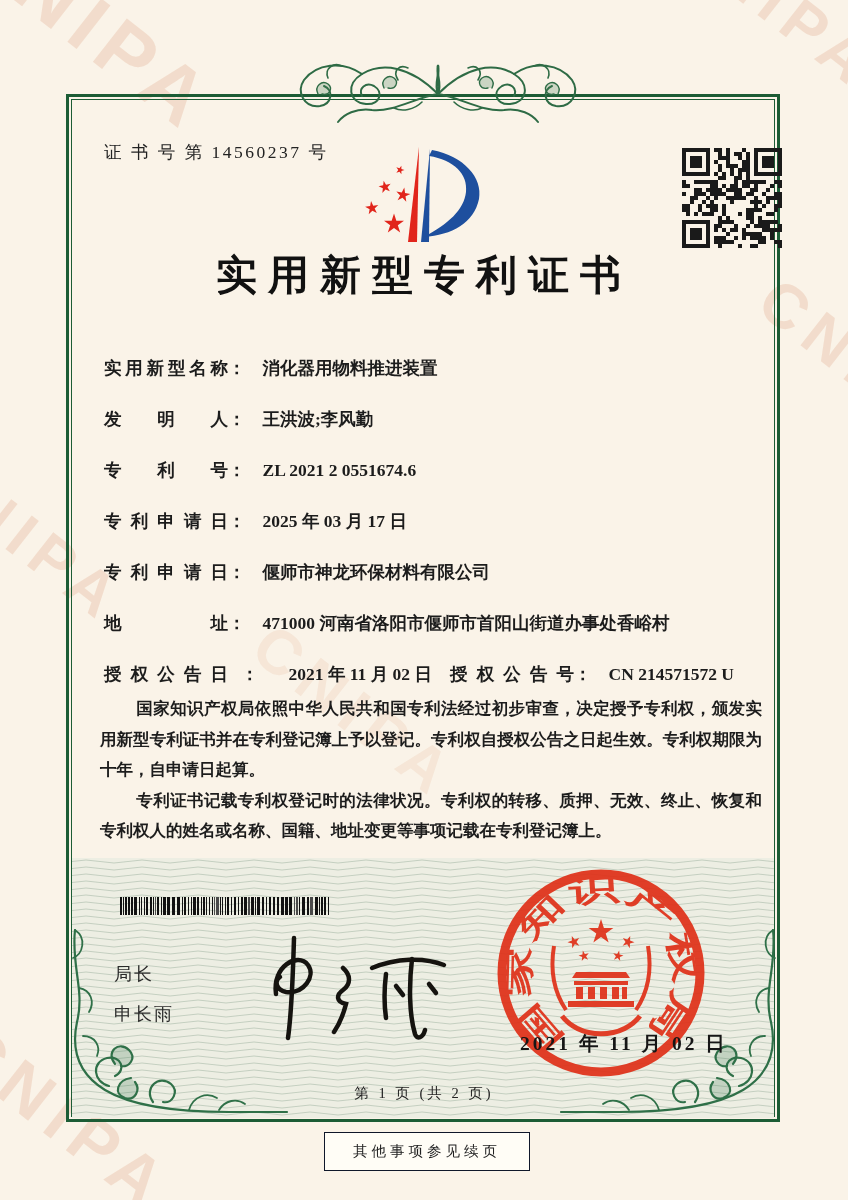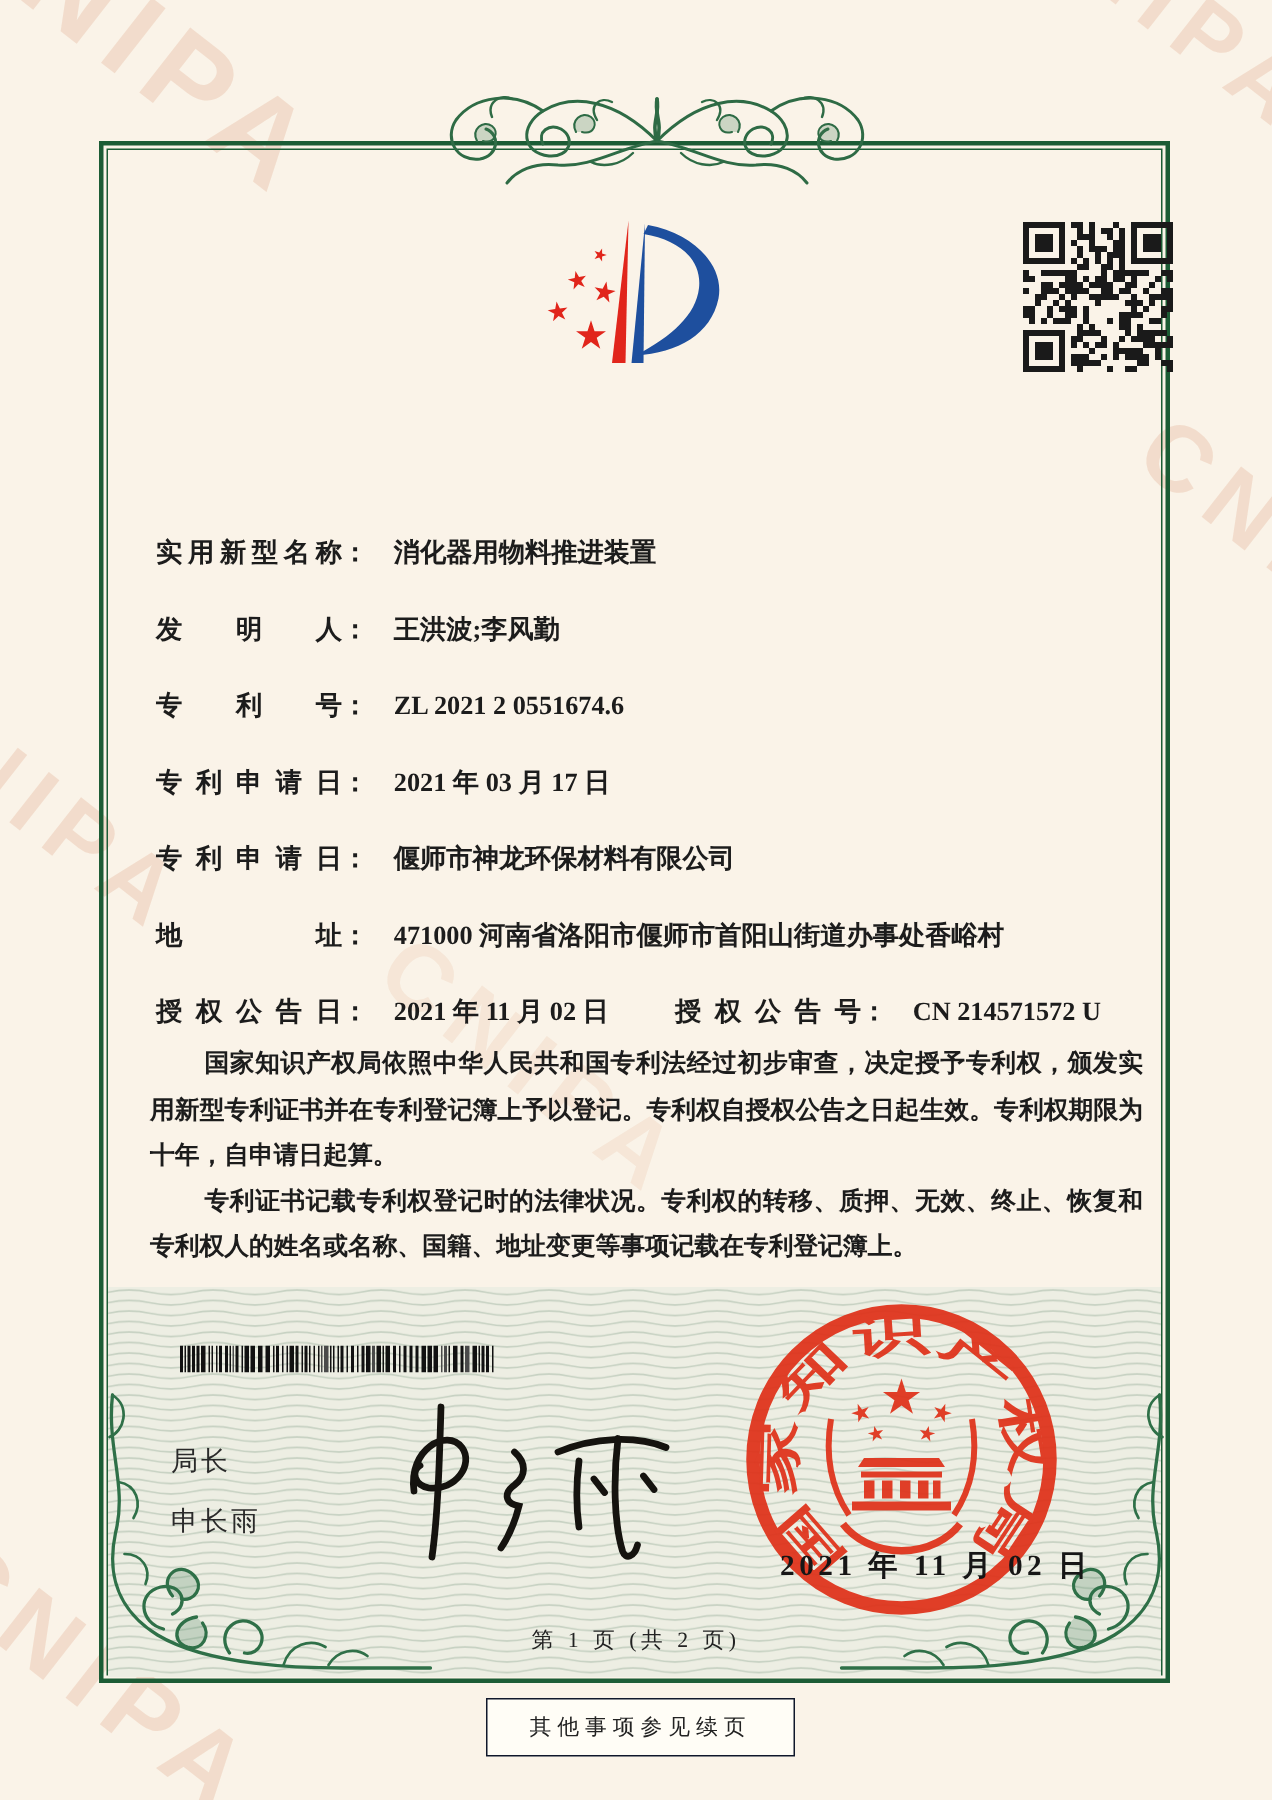--- a/index.html
+++ b/index.html
@@ -28,21 +28,21 @@
   .qr{position:absolute;left:682px;top:148px;width:100px;height:100px;}
   .title{position:absolute;left:0;right:0;top:248px;text-align:center;
          font-size:41px;font-weight:700;letter-spacing:11px;color:#111;}
   
   .fields{position:absolute;left:104px;top:356px;right:64px;font-size:17.5px;}
   .frow{display:flex;line-height:24px;margin-bottom:27px;white-space:nowrap;font-weight:bold;}
   .f-label{display:inline-block;width:124px;text-align:justify;text-align-last:justify;}
   .f-colon{margin:0 2px 0 0;}
   .f-value{margin-left:15px;}
   .grant{display:flex;}
-  .g-left{display:flex;width:346px;white-space:nowrap;}
+  .g-left{display:flex;width:346px;white-space:nowrap;gap:13px;}
   .g-right{display:flex;white-space:nowrap;}
   
   .body-text{position:absolute;left:100px;top:694px;width:662px;
              font-size:16.5px;line-height:30.5px;text-align:justify;}
   .body-text p{margin:0;text-indent:2.2em;font-weight:bold;}
   
   .barcode{position:absolute;left:120px;top:897px;width:215px;height:18px;}
   .official{position:absolute;left:114px;top:962px;font-family:"Liberation Sans", sans-serif;
             font-size:18px;color:#2a2a2a;letter-spacing:2px;}
   .official div{margin-bottom:16px;}
@@ -119,20 +119,21 @@
       <path d="M46,136 c-10,-12 4,-24 14,-14 c8,8 0,18 -8,16" fill="rgba(47,112,72,0.22)"></path>
       <path d="M62,150 c-14,2 -18,16 -6,20 c10,3 16,-8 10,-16" fill="rgba(47,112,72,0.22)"></path>
       <path d="M120,182 c4,-14 18,-18 28,-12" stroke-width="1.8"></path>
       <path d="M150,182 c6,-10 18,-12 26,-6" stroke-width="1.8"></path>
       <path d="M6,2 c12,8 8,24 -2,28" stroke-width="1.8"></path>
       <path d="M10,60 c12,2 16,14 10,24" stroke-width="1.8"></path>
       <path d="M14,108 c12,0 18,10 14,20" stroke-width="1.8"></path>
     </g>
   </svg>
 
+  <div class="cert-no">证 书 号 第 14560237 号</div>
 
   <svg class="logo" width="150" height="115" viewBox="0 0 150 115">
     <defs>
       <path id="star" d="M0,-1 L0.2245,-0.309 L0.9511,-0.309 L0.3633,0.118 L0.5878,0.809 L0,0.382 L-0.5878,0.809 L-0.3633,0.118 L-0.9511,-0.309 L-0.2245,-0.309 Z"></path>
     </defs>
     <g fill="#e1251b">
       <use href="#star" transform="translate(48,34) scale(4.5) rotate(18)"></use>
       <use href="#star" transform="translate(33,51) scale(6.5) rotate(-12)"></use>
       <use href="#star" transform="translate(51,59) scale(7.5) rotate(10)"></use>
       <use href="#star" transform="translate(20,72) scale(7) rotate(-8)"></use>
@@ -456,41 +457,42 @@
       <rect x="16" y="96" width="4" height="4" fill="#1a1a1a"></rect>
       <rect x="20" y="96" width="4" height="4" fill="#1a1a1a"></rect>
       <rect x="24" y="96" width="4" height="4" fill="#1a1a1a"></rect>
       <rect x="36" y="96" width="4" height="4" fill="#1a1a1a"></rect>
       <rect x="56" y="96" width="4" height="4" fill="#1a1a1a"></rect>
       <rect x="68" y="96" width="4" height="4" fill="#1a1a1a"></rect>
       <rect x="72" y="96" width="4" height="4" fill="#1a1a1a"></rect>
       <rect x="96" y="96" width="4" height="4" fill="#1a1a1a"></rect>
     </svg>
 
+  <div class="title">实用新型专利证书</div>
 
   <div class="fields">
     <div class="frow">
       <span class="f-label">实用新型名称</span>
         <span class="f-colon">：</span>
       <span class="f-value">消化器用物料推进装置</span>
     </div>
     <div class="frow">
       <span class="f-label">发明人</span>
         <span class="f-colon">：</span>
       <span class="f-value">王洪波;李风勤</span>
     </div>
     <div class="frow">
       <span class="f-label">专利号</span>
         <span class="f-colon">：</span>
       <span class="f-value">ZL 2021 2 0551674.6</span>
     </div>
     <div class="frow">
       <span class="f-label">专利申请日</span>
         <span class="f-colon">：</span>
-      <span class="f-value">2021 年 03 月 17 日</span>
+      <span class="f-value">2025 年 03 月 17 日</span>
     </div>
     <div class="frow">
       <span class="f-label">专利申请日</span>
         <span class="f-colon">：</span>
       <span class="f-value">偃师市神龙环保材料有限公司</span>
     </div>
     <div class="frow">
       <span class="f-label">地址</span>
         <span class="f-colon">：</span>
       <span class="f-value">471000 河南省洛阳市偃师市首阳山街道办事处香峪村</span>

